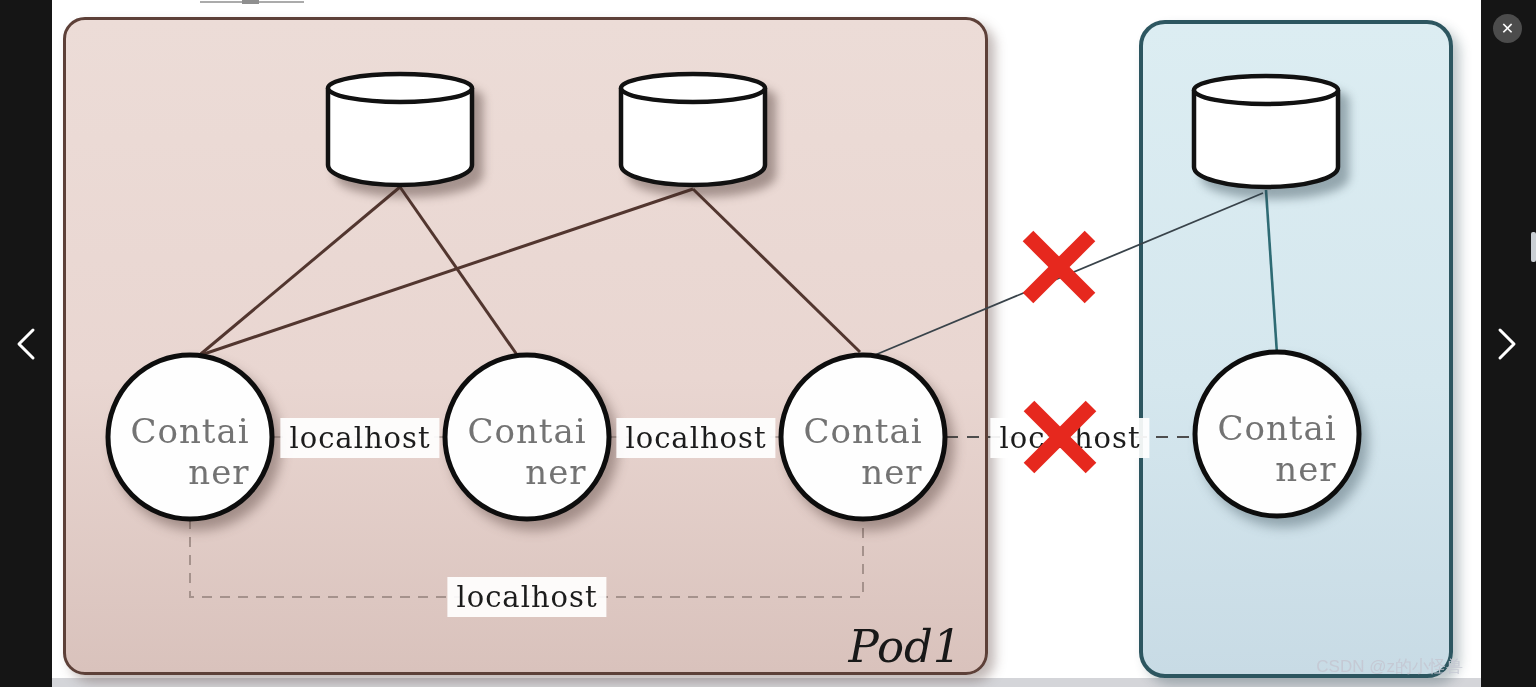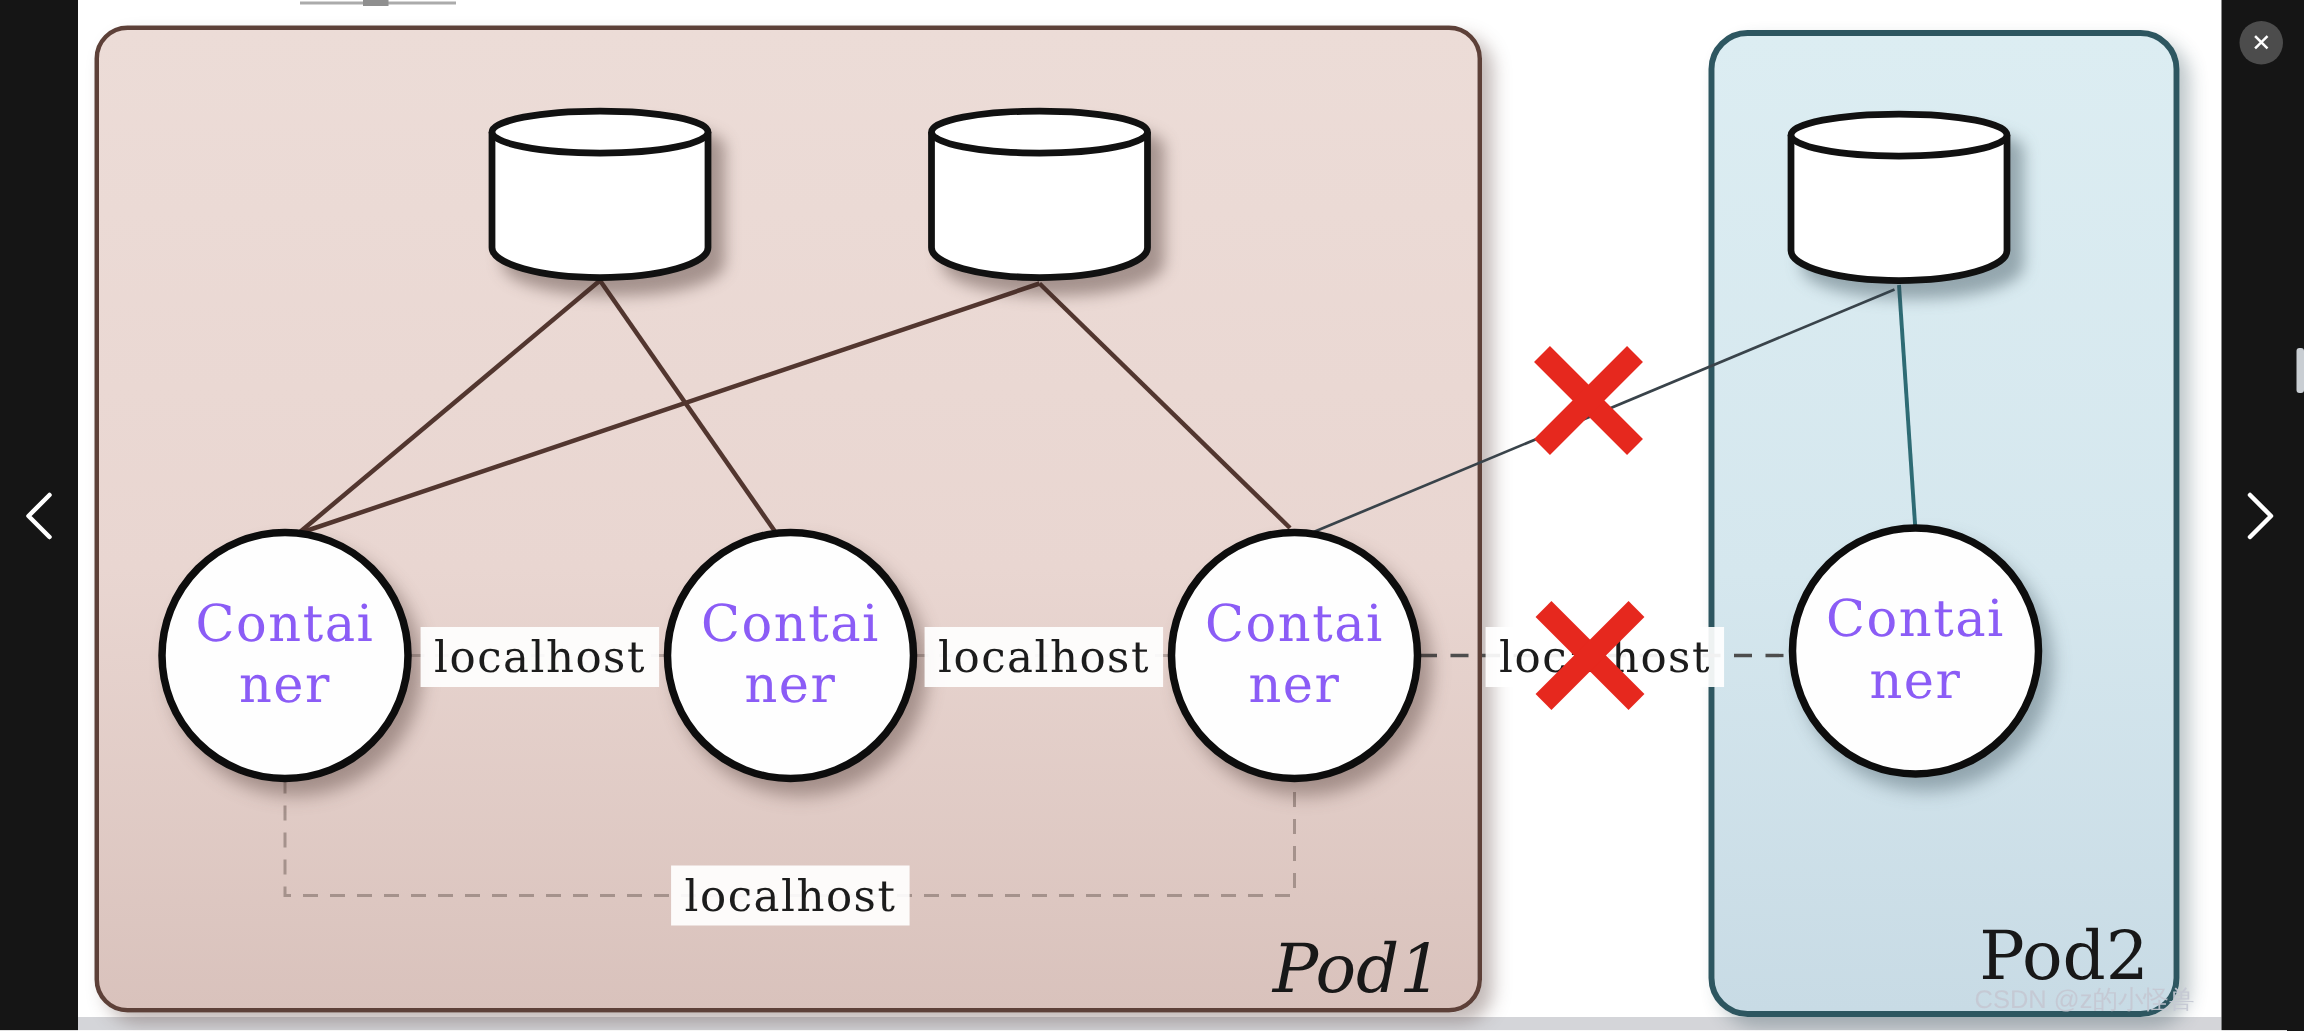--- a/index.html
+++ b/index.html
@@ -28,22 +28,22 @@
     box-shadow:7px 7px 12px rgba(40,70,80,.3);
   }
   svg.shapes{position:absolute;left:0;top:0;width:1536px;height:687px;pointer-events:none;}
   .cyl-shadow{filter:drop-shadow(9px 10px 5px rgba(60,40,35,.40));}
   .cyl-shadow2{filter:drop-shadow(9px 10px 5px rgba(45,65,75,.40));}
   .circ-shadow{filter:drop-shadow(7px 9px 6px rgba(60,40,35,.38));}
   .circ-shadow2{filter:drop-shadow(7px 9px 6px rgba(45,65,75,.38));}
   
   .container-label{
     position:absolute;transform:translate(-50%,-50%);
-    text-align:center;font-size:34px;line-height:41px;color:#8b5cf6;
-    letter-spacing:1px;z-index:3;white-space:nowrap;
+    text-align:right;font-size:34px;line-height:41px;color:#737373;
+    letter-spacing:1px;z-index:3;white-space:nowrap;margin-top:15px;
   }
   .container-label span{display:block;}
   .localhost-label{
     position:absolute;transform:translate(-50%,-50%);
     font-size:29px;color:#1c1c1c;background:rgba(255,255,255,.92);
     padding:3px 9px;z-index:3;white-space:nowrap;letter-spacing:1px;
   }
   .pod-label{
     position:absolute;transform:translate(-50%,-50%);
     font-size:45px;color:#181818;z-index:3;white-space:nowrap;
@@ -139,21 +139,20 @@
       <span>Contai</span>
       <span>ner</span>
     </div>
 
     <div class="localhost-label" style="left:360px;top:438px;">localhost</div>
     <div class="localhost-label" style="left:696px;top:438px;">localhost</div>
     <div class="localhost-label" style="left:1070px;top:438px;">localhost</div>
     <div class="localhost-label" style="left:527px;top:597px;">localhost</div>
 
     <div class="pod-label" style="left:905px;top:646px;font-style:italic;">Pod1</div>
-    <div class="pod-label" style="left:1376px;top:637px;">Pod2</div>
 
     <svg class="xmark" style="left:1017px;top:225px;" width="84" height="84">
       <line x1="11" y1="11" x2="73" y2="73" stroke="#e6281e" stroke-width="15"></line>
       <line x1="73" y1="11" x2="11" y2="73" stroke="#e6281e" stroke-width="15"></line>
     </svg>
     <svg class="xmark" style="left:1018px;top:395px;" width="84" height="84">
       <line x1="11" y1="11" x2="73" y2="73" stroke="#e6281e" stroke-width="15"></line>
       <line x1="73" y1="11" x2="11" y2="73" stroke="#e6281e" stroke-width="15"></line>
     </svg>
 

